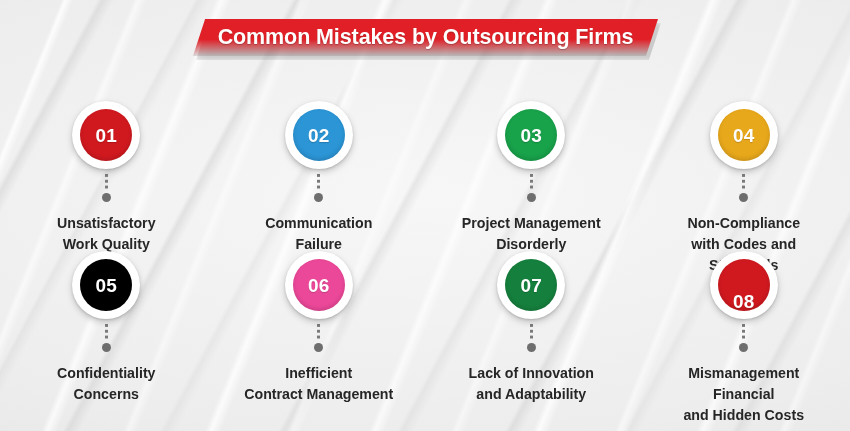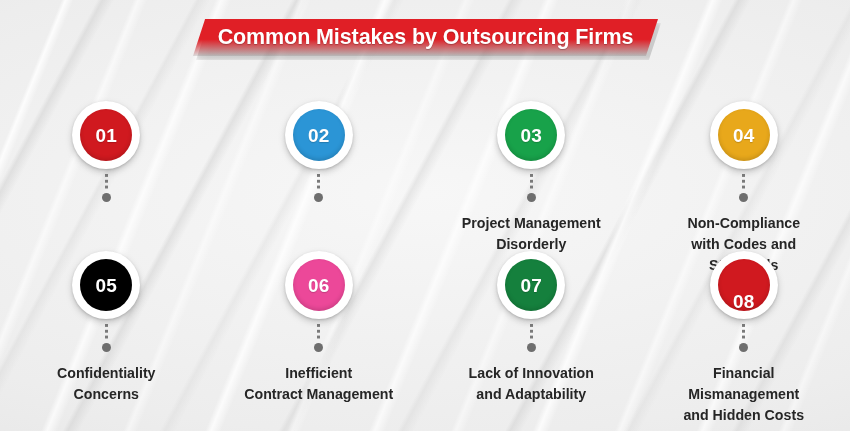--- a/index.html
+++ b/index.html
@@ -165,33 +165,39 @@
     <div class="item">
       <div class="badge">
         <div class="badge-inner" style="background: rgb(208, 25, 31);">
           <span class="badge-num">01</span>
         </div>
       </div>
       <div class="connector">
         <div class="dotline"></div>
         <div class="enddot"></div>
       </div>
+      <div class="label">
+        <div>Unsatisfactory</div>
+        <div>Work Quality</div>
+      </div>
     </div>
 
     <div class="item">
       <div class="badge">
         <div class="badge-inner" style="background: rgb(43, 149, 214); justify-content: center;">
           <span class="badge-num">02</span>
         </div>
       </div>
       <div class="connector">
         <div class="dotline"></div>
         <div class="enddot"></div>
       </div>
       <div class="label">
+        <div>Communication</div>
+        <div>Failure</div>
       </div>
     </div>
 
     <div class="item">
       <div class="badge">
         <div class="badge-inner" style="background: rgb(24, 162, 74);">
           <span class="badge-num">03</span>
         </div>
       </div>
       <div class="connector">
@@ -277,21 +283,21 @@
       <div class="badge">
         <div class="badge-inner" style="background: rgb(208, 25, 31); align-items: flex-end;">
           <span class="badge-num">08</span>
         </div>
       </div>
       <div class="connector">
         <div class="dotline"></div>
         <div class="enddot"></div>
       </div>
       <div class="label">
+        <div>Mismanagement</div>
         <div>Financial</div>
-        <div>Mismanagement</div>
         <div>and Hidden Costs</div>
       </div>
     </div>
 
   </div>
 
 </div>
 
 </body></html>

